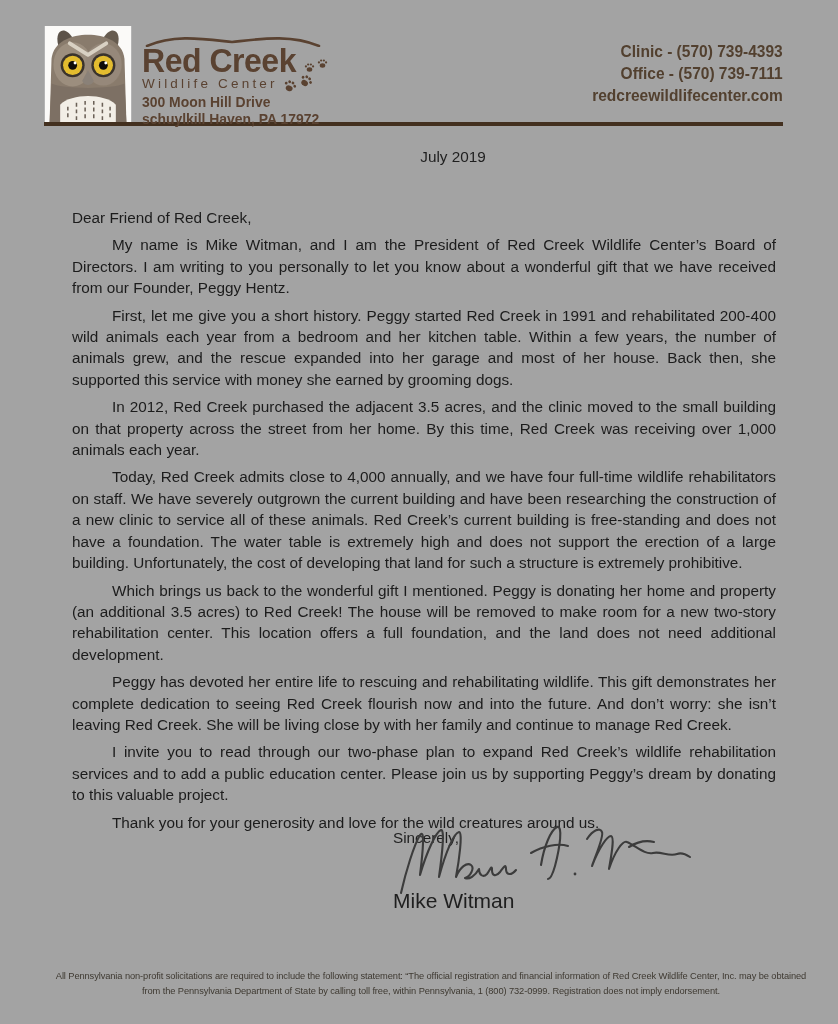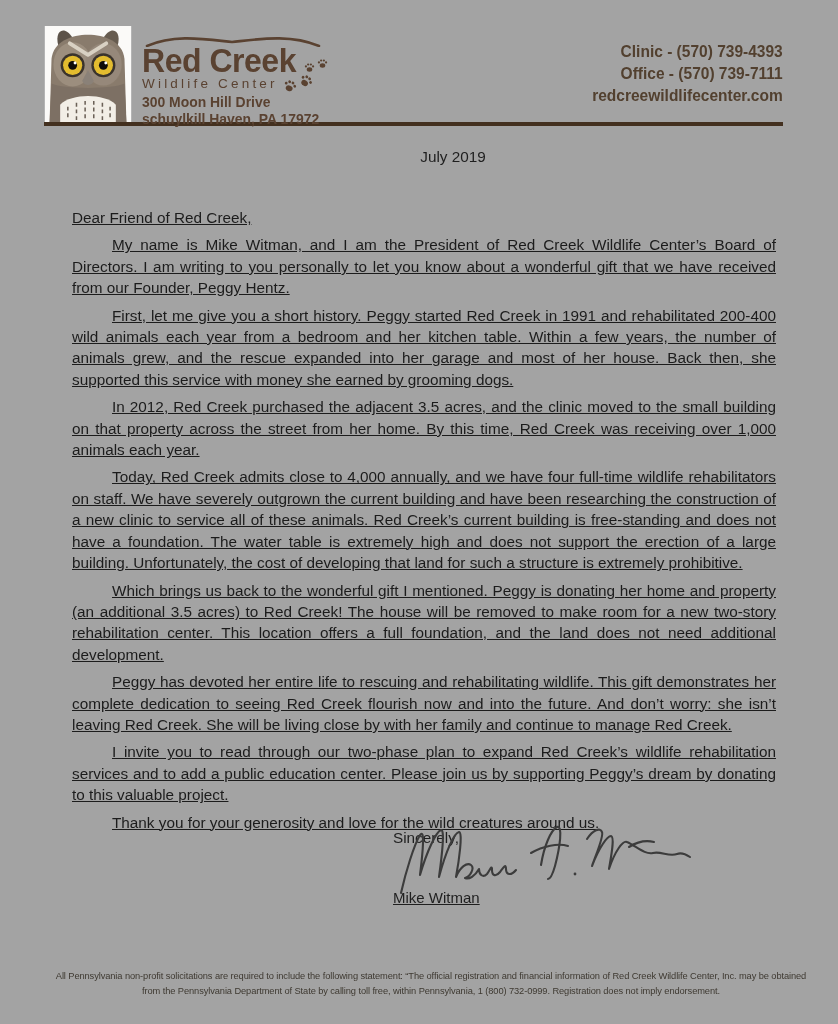--- a/index.html
+++ b/index.html
@@ -42,30 +42,29 @@
 
   
   .date-line {
     position:absolute; top:148px; left:34px; width:100%;
     text-align:center; font-size:15.3px;
   }
   .letter-body {
     position:absolute; left:72px; top:207px; width:704px;
     font-size:15.3px; line-height:21.4px; text-align:justify;
     color:#1c1c1c;
-    text-decoration:underline;
   }
   .letter-body p { margin-bottom:6px; }
   .letter-body p.indent { text-indent:40px; }
 
   
   .signature-block { position:absolute; left:393px; top:829px; width:310px; }
   .closing { font-size:15.3px; }
   .signature-svg { position:absolute; left:2px; top:-10px; width:300px; height:84px; }
-  .signer-name { font-size:15px; margin-top:42px;text-decoration:underline; }
+  .signer-name { font-size:21px; margin-top:42px; }
 
   
   .footer {
     position:absolute; left:12px; top:969px; width:100%;
     text-align:center; font-size:9.3px; line-height:14.5px;
     color:#3e3931; letter-spacing:-0.1px;
   }
   .footer div { white-space:nowrap; }
 </style>
 </head>

